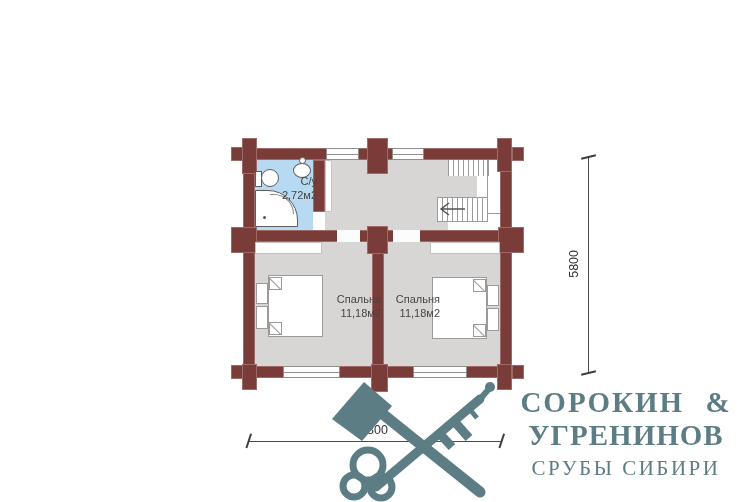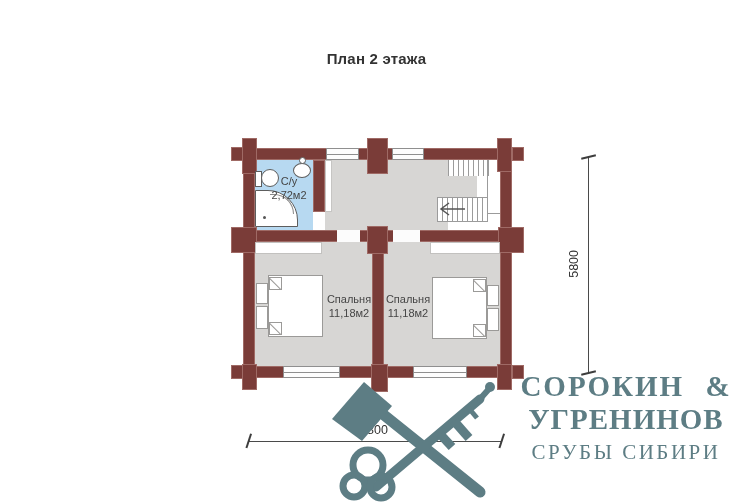--- a/index.html
+++ b/index.html
@@ -11,51 +11,50 @@
         box-shadow:inset 0 0 0 1px rgba(255,226,220,.28)}
   .floor{position:absolute;background:var(--floor,#d7d6d4)}
   .bathfloor{position:absolute;background:var(--bathroom-floor,#b7d9f1)}
   .white{position:absolute;background:#fff}
   .wbox{position:absolute;background:#fff;border:1px solid #9b9a98;box-sizing:border-box}
   .strip{position:absolute;background:#fff;border:1px solid #c2c1bf;box-sizing:border-box}
   .window{position:absolute;background:#fdfdfd;border:1px solid #8f8f8f;box-sizing:border-box}
   .window::after{content:"";position:absolute;left:0;right:0;top:50%;height:1px;background:#8f8f8f}
   .door{position:absolute;background:#fcfcfc}
   .label{position:absolute;font:11px/14px "Liberation Sans",sans-serif;color:#454545;
-         text-align:center;white-space:nowrap}
+         text-align:right;white-space:nowrap}
   .treads{position:absolute;background-image:repeating-linear-gradient(to right,#9b9b9b 0 1px,transparent 1px 5px)}
   .sline{position:absolute;background:#9b9b9b}
   .dimline{position:absolute;background:#4a4a4a}
   .tick{position:absolute;width:15px;height:1.5px;background:#3d3d3d}
   .dimlabel{position:absolute;font:12.5px "Liberation Sans",sans-serif;color:#333;text-align:center}
   .dimlabel-v{position:absolute;font:12.5px "Liberation Sans",sans-serif;color:#333;
               writing-mode:vertical-rl;transform:rotate(180deg)}
   .pillow{position:absolute;background:#fff;border:1px solid #9b9a98;box-sizing:border-box;overflow:hidden}
   .pillow::after{content:"";position:absolute;left:-3px;top:50%;width:160%;height:1px;
                  background:#9b9a98;transform:rotate(45deg)}
   .fx{position:absolute;background:#fff;border:1px solid #5d5d5d;box-sizing:border-box}
   .shower{position:absolute;background:#fff;border:1.5px solid #5d5d5d;box-sizing:border-box;
           border-top-right-radius:30px}
   .shower::after{content:"";position:absolute;right:3px;top:3px;width:55%;height:55%;
           border-top:1px solid #8a8a8a;border-right:1px solid #8a8a8a;border-top-right-radius:22px}
   .shower::before{content:"";position:absolute;left:7px;bottom:7px;width:3px;height:3px;
           border-radius:50%;background:#555}
-  .logo-text{position:absolute;left:500px;top:370px;width:252px;height:110px}
+  .logo-text{position:absolute;left:500px;top:386px;width:252px;height:110px}
   .logoline{position:absolute;left:0;width:100%;text-align:center;
             font-family:"Liberation Serif",serif;color:var(--logo-teal,#5d7d84);white-space:nowrap}
   .l1{top:0;font-size:29px;font-weight:700;letter-spacing:2px;word-spacing:12px}
   .l2{top:33px;font-size:29px;font-weight:700;letter-spacing:1px}
   .l3{top:70px;font-size:21px;font-weight:400;letter-spacing:2.5px}
 </style>
 </head>
 <body>
 
 <div class="canvas">
 
-  <div class="title">План 2 этажа</div>
 
   <div class="bathfloor" style="left:255px;top:160px;width:58px;height:70px"></div>
   <div class="floor" style="left:325px;top:160px;width:123px;height:70px"></div>
   <div class="white" style="left:448px;top:160px;width:52px;height:70px"></div>
   <div class="floor" style="left:448px;top:176px;width:29px;height:21px"></div>
   <div class="floor" style="left:255px;top:242px;width:117px;height:124px"></div>
   <div class="floor" style="left:384px;top:242px;width:116px;height:124px"></div>
   <div class="strip" style="left:325px;top:160px;width:7px;height:52px;border-color:#c6c5c3"></div>
 
   <div class="treads" style="left:448px;top:160px;width:41px;height:16px"></div>

